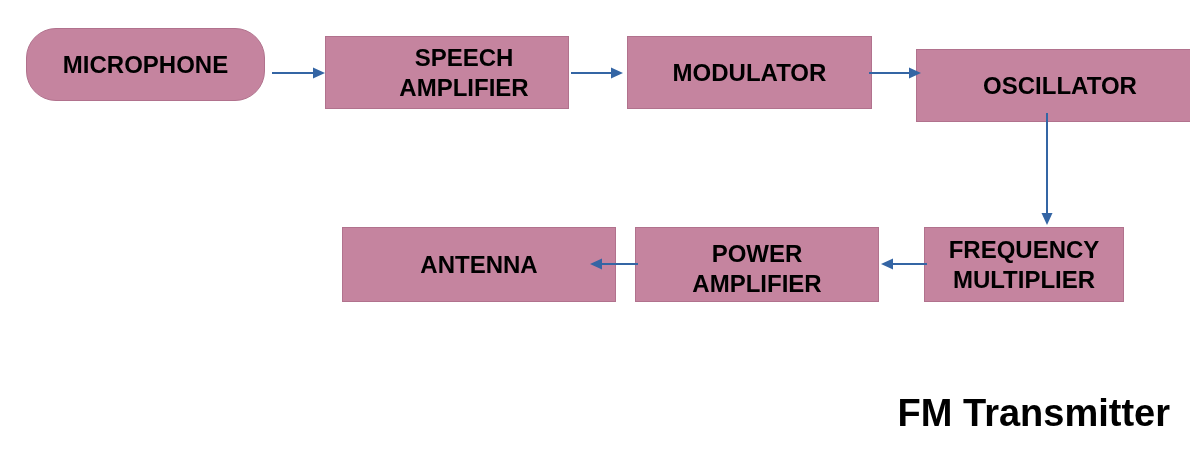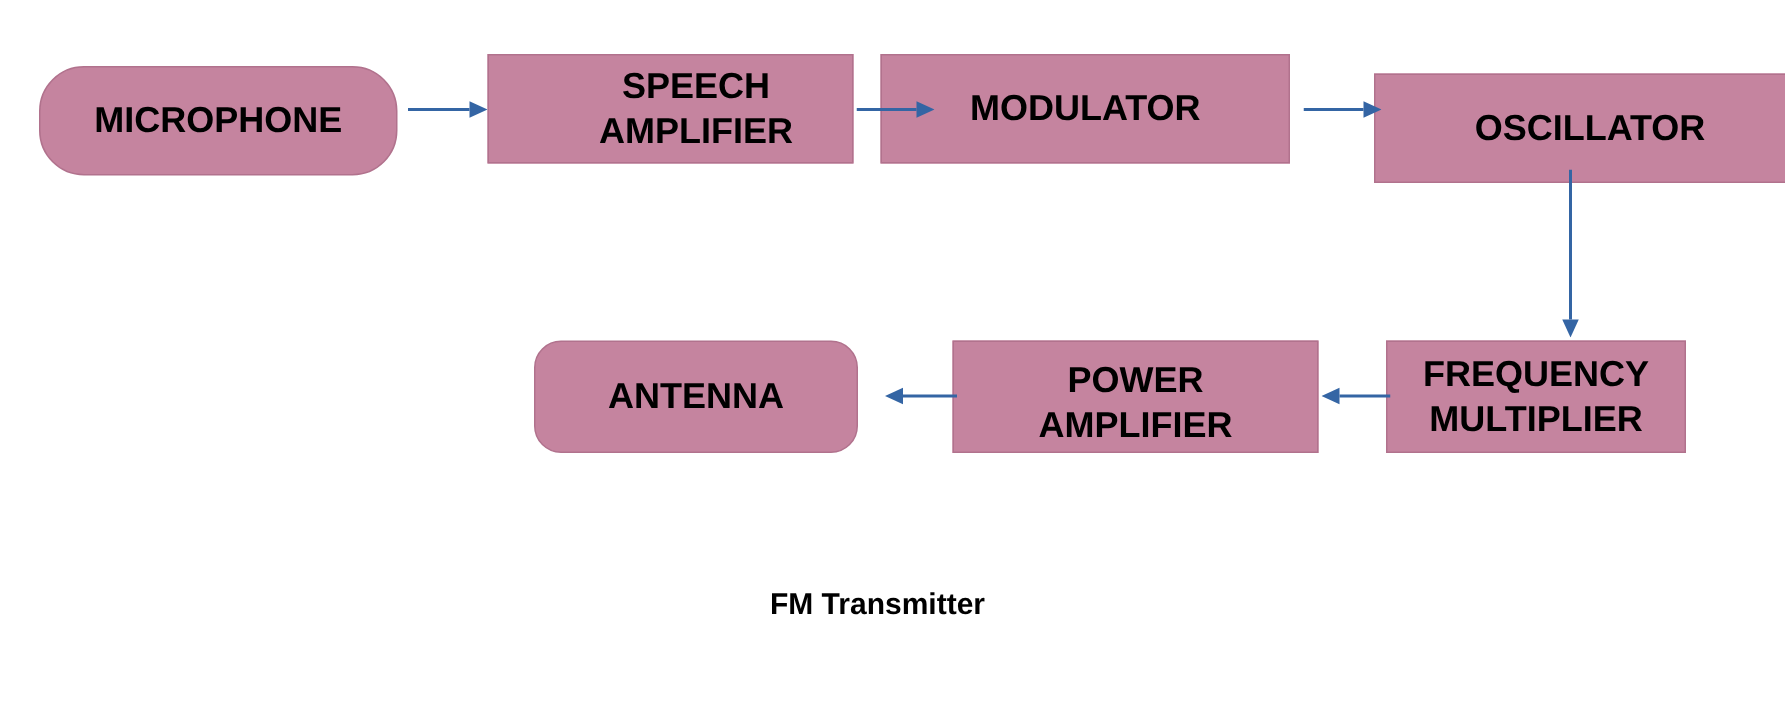--- a/index.html
+++ b/index.html
@@ -26,46 +26,46 @@
     display: flex;
     align-items: center;
     justify-content: center;
     text-align: center;
     color: var(--text);
     font-weight: bold;
     font-size: 24px;
     line-height: 1.25;
     padding: 2px 14px;
   }
-  .b-mic    { left: 26px;  top: 44px;  width: 239px; height: 73px; border-radius: 30px; }
+  .b-mic    { left: 26px;  top: 28px;  width: 239px; height: 73px; border-radius: 30px; }
   .b-speech { left: 325px; top: 36px;  width: 244px; height: 73px; padding-left: 48px; }
-  .b-mod    { left: 587px; top: 36px;  width: 273px; height: 73px; }
+  .b-mod    { left: 627px; top: 36px;  width: 245px; height: 73px; }
   .b-osc    { left: 916px; top: 36px;  width: 288px; height: 73px; margin-top: 13px; }
-  .b-ant    { left: 356px; top: 227px; width: 216px; height: 75px; border-radius: 18px; }
+  .b-ant    { left: 342px; top: 227px; width: 274px; height: 75px; }
   .b-pow    { left: 635px; top: 227px; width: 244px; height: 75px; align-items: flex-end; }
   .b-freq   { left: 924px; top: 227px; width: 200px; height: 75px; }
   .arrow {
     position: absolute;
     color: var(--arrow);
     display: block;
   }
   .a1 { left: 272px;  top: 66px;  }
   .a2 { left: 571px;  top: 66px;  }
   .a3 { left: 869px;  top: 66px;  }
   .a4 { left: 1040px; top: 113px; }
   .a5 { left: 590px;  top: 257px; }
   .a6 { left: 881px;  top: 257px; }
   .title {
     position: absolute;
     left: 0;
     top: 392px;
     width: 1170px;
-    text-align: center;
+    text-align: right;
     font-weight: bold;
-    font-size: 20px;
+    font-size: 38px;
     color: var(--text);
   }
 </style>
 </head>
 <body>
 
 <div class="canvas">
 
   <div class="block b-mic">
     <span>MICROPHONE</span>

